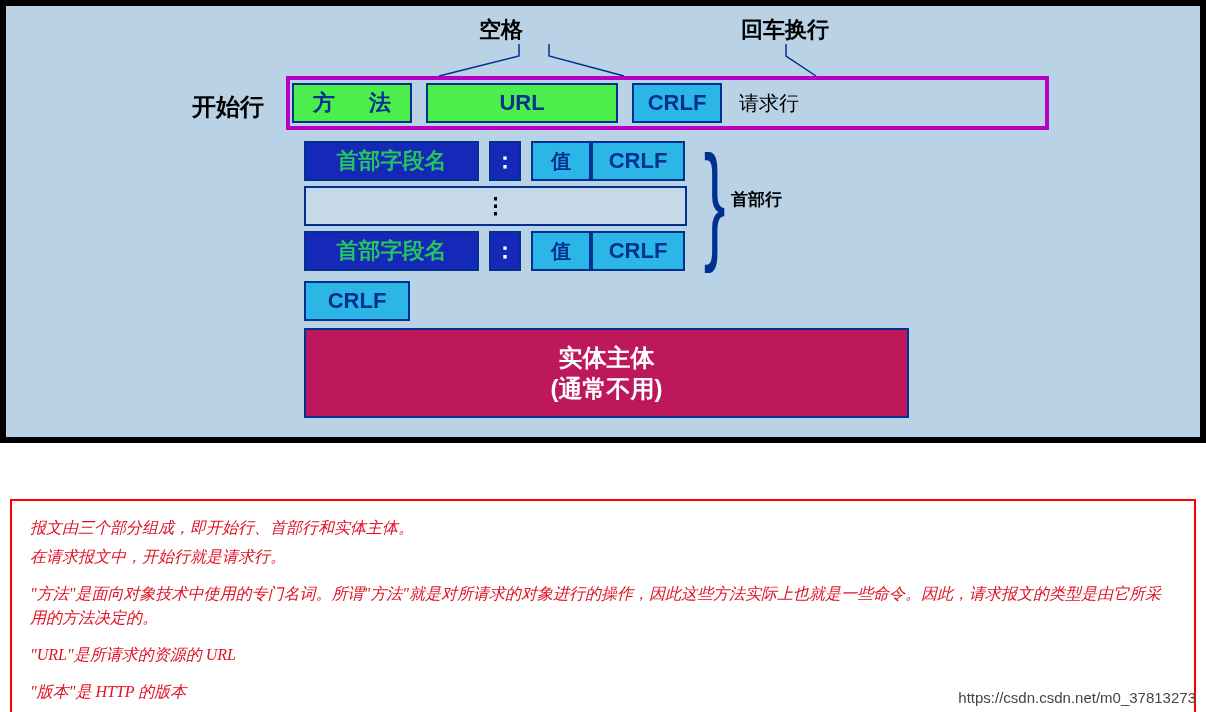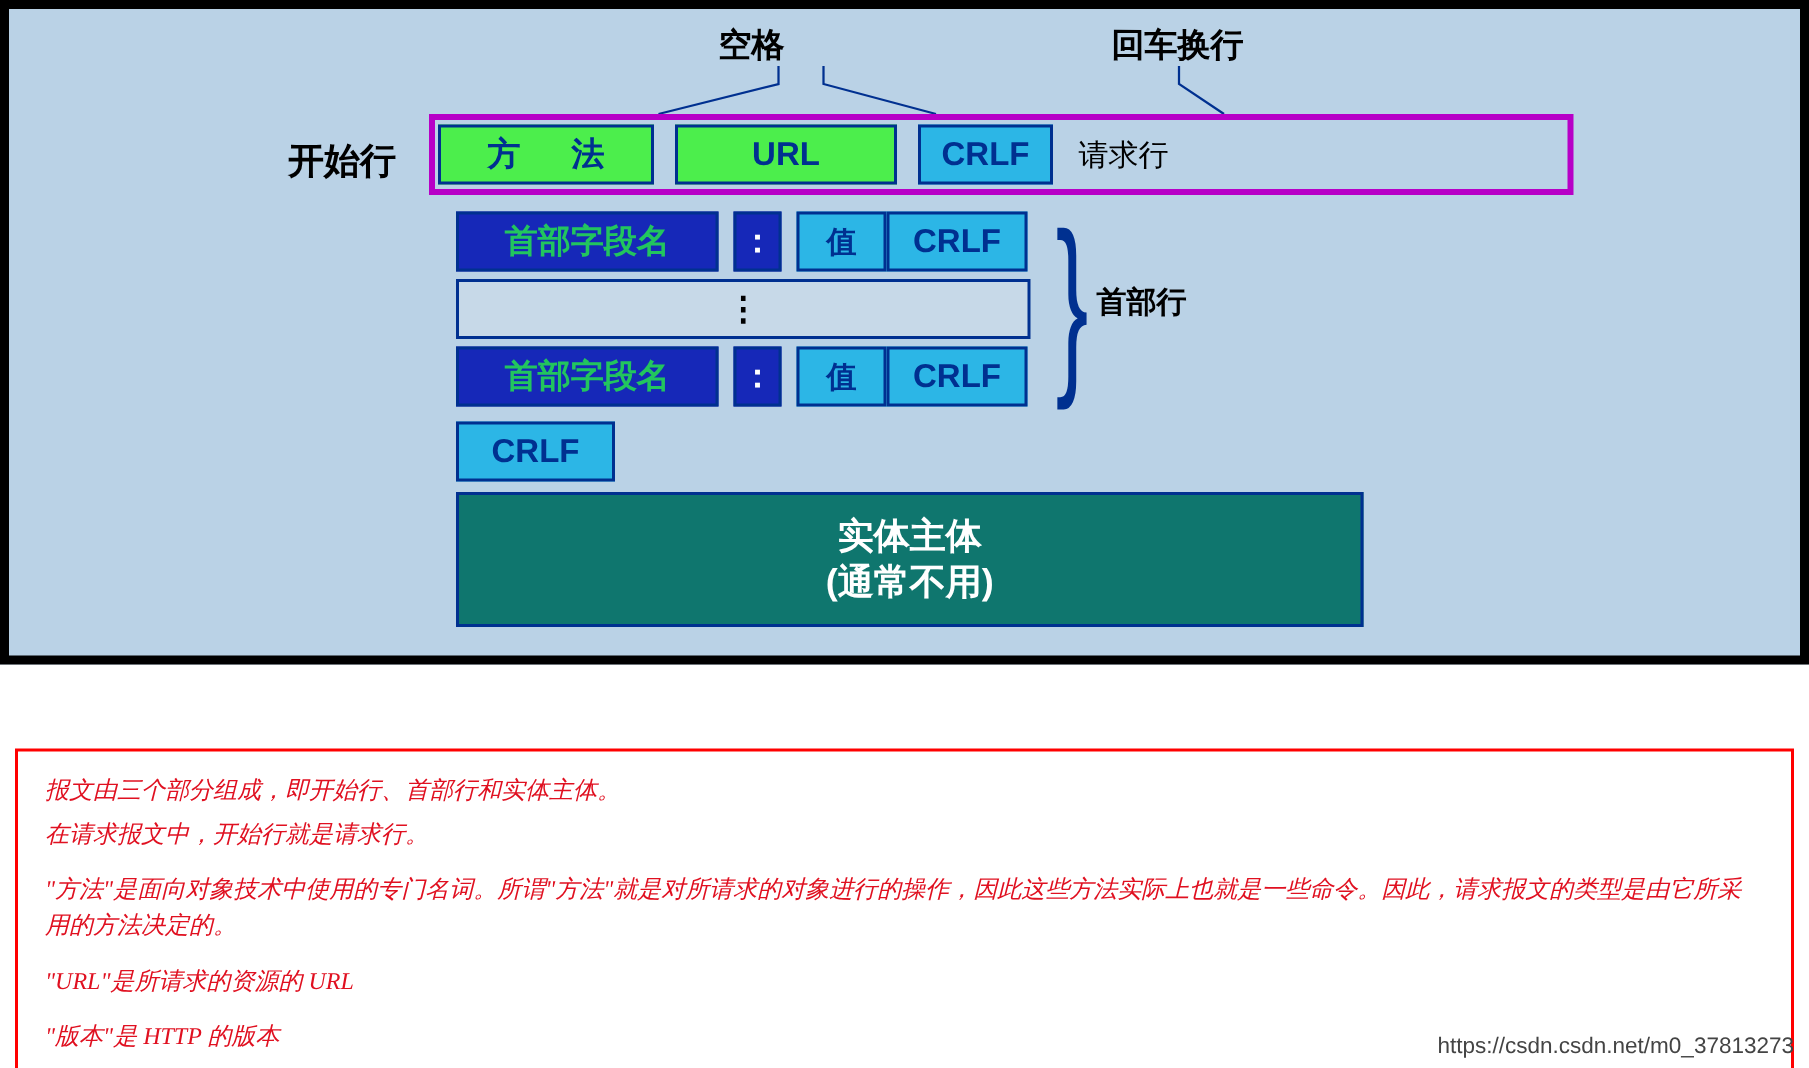--- a/index.html
+++ b/index.html
@@ -46,22 +46,22 @@
       border: 2px solid #003090;
       background: #4cee4c;
       color: #003090;
       font-weight: bold;
       font-size: 22px;
       display: flex;
       align-items: center;
       justify-content: center;
       margin: 3px 2px;
     }
-    .method-box { width: 144px; letter-spacing: 14px; padding-left: 14px; text-align: center; }
-    .url-box { width: 148px; }
+    .method-box { width: 120px; letter-spacing: 14px; padding-left: 14px; text-align: center; }
+    .url-box { width: 192px; }
     .version-box { width: 145px; letter-spacing: 14px; padding-left: 14px; }
     .crlf-box-top {
       height: 40px;
       width: 90px;
       border: 2px solid #003090;
       background: #2cb6e6;
       color: #003090;
       font-weight: bold;
       font-size: 22px;
       display: flex;
@@ -159,21 +159,21 @@
       align-items: center;
       justify-content: center;
     }
     .body-box {
       position: absolute;
       left: 298px;
       top: 322px;
       width: 605px;
       height: 90px;
       border: 2px solid #003090;
-      background: #0f766e;
+      background: #be185d;
       color: #fff;
       font-weight: bold;
       font-size: 24px;
       display: flex;
       flex-direction: column;
       align-items: center;
       justify-content: center;
       line-height: 1.3;
       text-align: right;
     }
@@ -183,21 +183,21 @@
       top: 130px;
       font-size: 130px;
       color: #003090;
       line-height: 1;
       transform: scaleX(0.5);
     }
     .header-label {
       position: absolute;
       left: 725px;
       top: 182px;
-      font-size: 20px;
+      font-size: 17px;
       font-weight: bold;
     }
     .notes-box {
       position: absolute;
       left: 10px;
       top: 455px;
       width: 1186px;
       height: 256px;
       border: 2px solid #f00;
       padding: 15px 18px;

